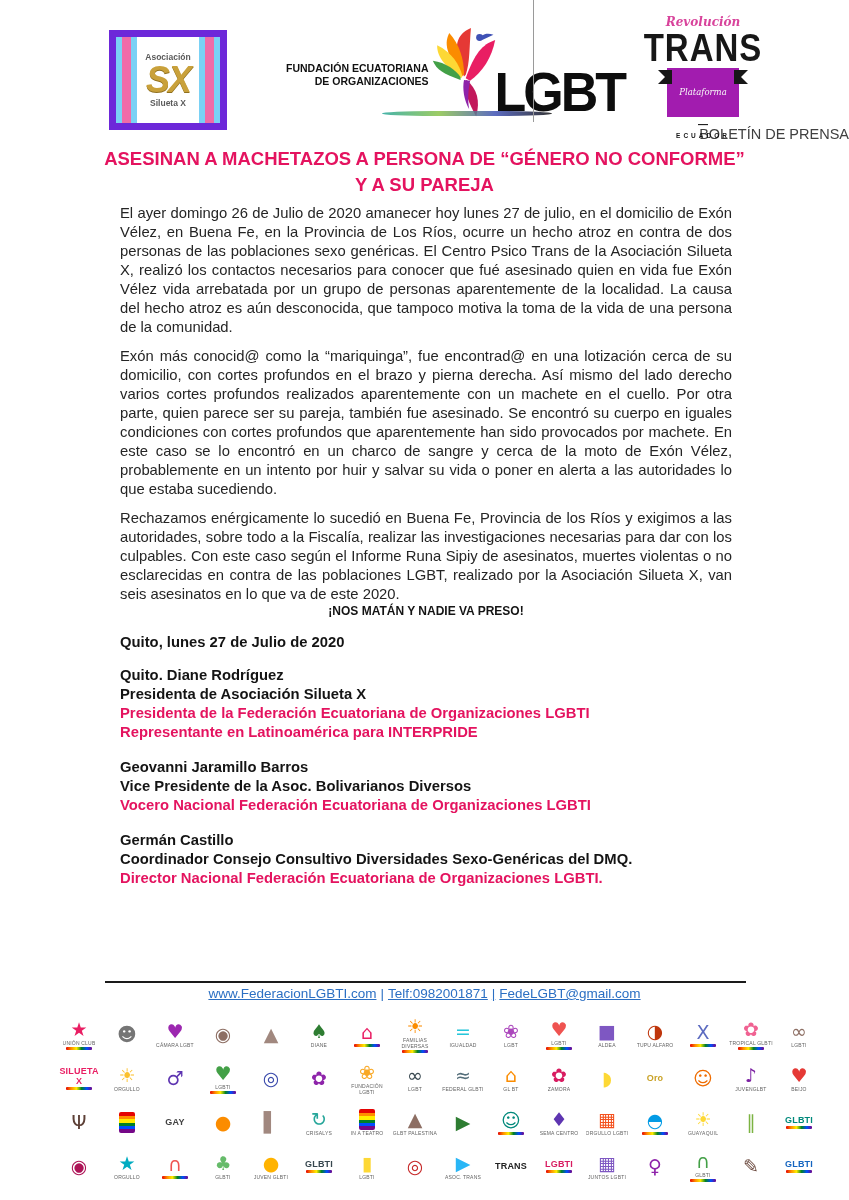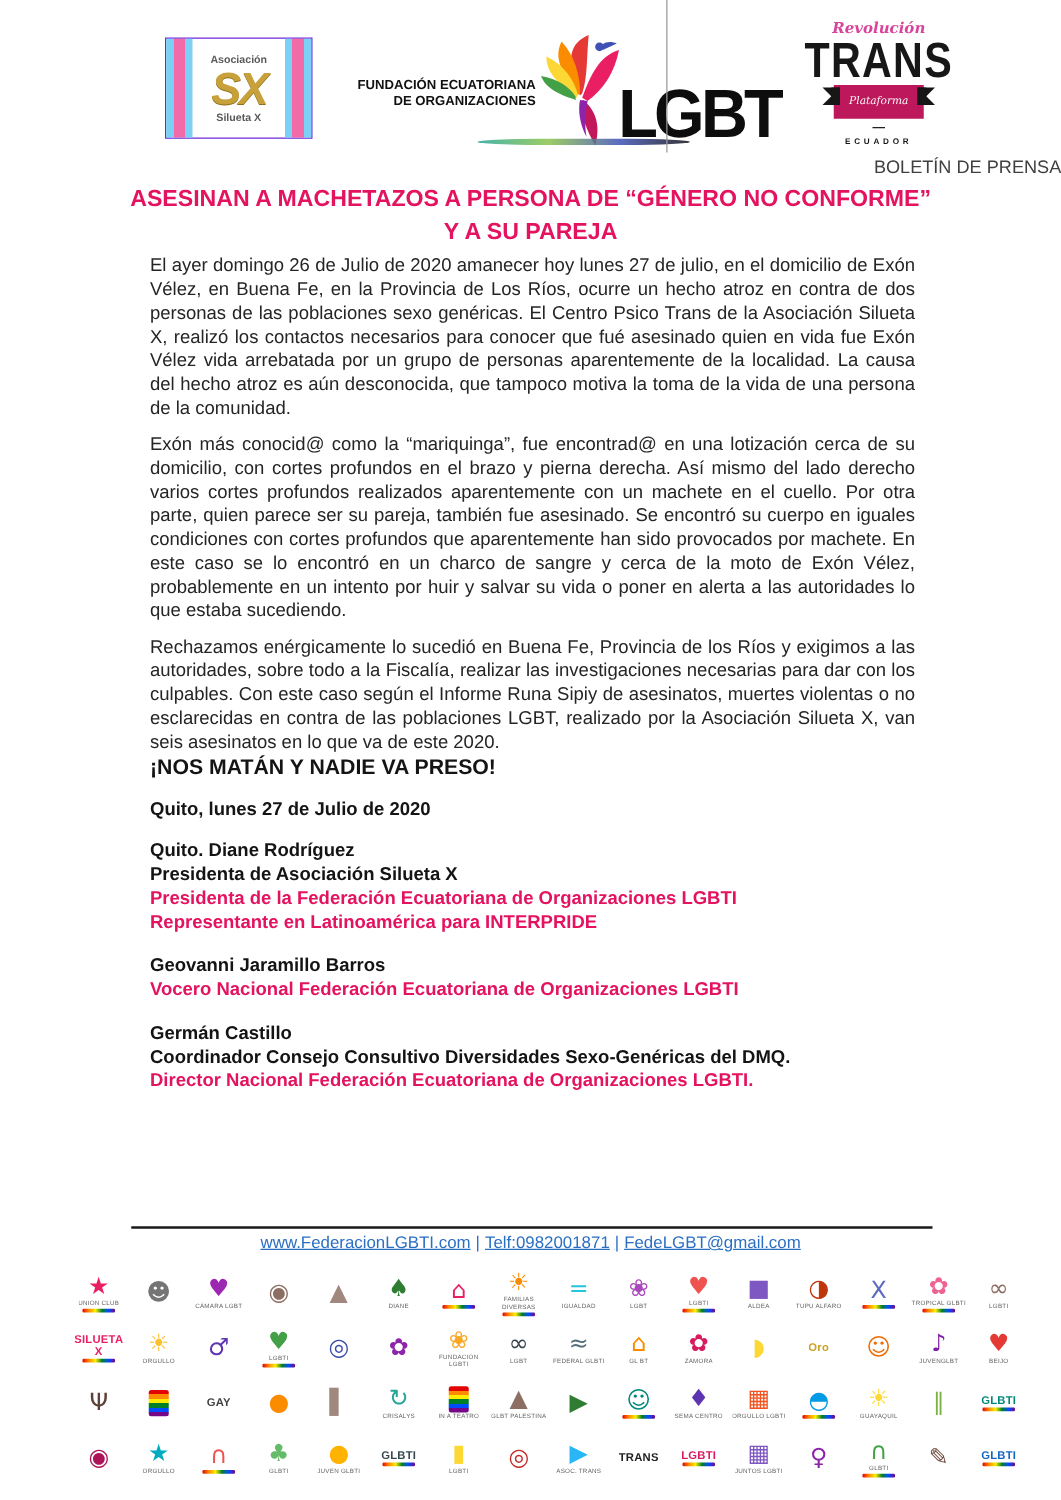--- a/index.html
+++ b/index.html
@@ -3,54 +3,54 @@
 <meta charset="utf-8">
 <style>
   html,body{margin:0;padding:0;background:#888;}
   .page{
     position:relative;width:849px;height:1200px;margin:0 auto;background:#ffffff;
     font-family:"Liberation Sans","DejaVu Sans",sans-serif;color:#262626;overflow:hidden;
   }
   
   .header{position:relative;height:124px;}
   
-  .sx{position:absolute;left:132px;top:30px;width:118px;height:81px;border:1px solid #6d28d9;
+  .sx{position:absolute;left:109px;top:30px;width:118px;height:100px;border:7px solid #6d28d9;
       box-sizing:border-box;display:flex;background:#fff;}
   .sx-col{width:21px;height:100%;background:linear-gradient(90deg,#7ad1f5 0 6px,#f06ba8 6px 15px,#7ad1f5 15px 21px);}
   .sx-mid{flex:1;display:flex;flex-direction:column;align-items:center;justify-content:center;line-height:1;}
   .sx-top,.sx-bot{font-size:8.5px;color:#5a5a5a;font-weight:bold;}
   .sx-letters{font-size:36px;font-weight:bold;font-style:italic;color:#c9a13b;
       text-shadow:0 1px 0 #8f6f1d;letter-spacing:-2px;margin:1px 0;}
   
   .fed{position:absolute;left:286px;top:10px;height:112px;display:flex;align-items:flex-end;}
   .fed-text{font-size:10.5px;font-weight:bold;color:#111;text-align:right;line-height:1.25;margin-bottom:34px;}
   .fed-bird{margin:0 -8px -6px -4px;}
   .fed-lgbt{font-size:52px;font-weight:bold;color:#0d0d0d;letter-spacing:-3px;line-height:0.85;
       transform:scaleY(1.05);margin-bottom:8px;}
   .fed-swoosh{position:absolute;left:96px;bottom:6px;width:170px;height:5px;border-radius:60%/100%;
       background:linear-gradient(90deg,#26a69a,#8bc34a,#3f51b5,#111);opacity:.85;}
   .fed-divider{position:absolute;left:533px;top:0;width:1px;height:122px;background:#9a9a9a;}
   
   .trans{position:absolute;left:636px;top:16px;width:134px;text-align:center;line-height:1;}
   .trans-script{font-family:"DejaVu Serif",serif;font-style:italic;font-weight:bold;color:#d8439b;font-size:12px;}
   .trans-main{font-size:33px;font-weight:bold;letter-spacing:1px;color:#171717;transform:scaleY(1.2);margin:3px 0 4px;}
-  .trans-ribbon{display:inline-block;background:#be185d;color:#f7f7f7;font-family:"DejaVu Serif",serif;
-      font-style:italic;font-size:8.5px;padding:9px 12px;position:relative;}
+  .trans-ribbon{display:inline-block;background:#a21caf;color:#f7f7f7;font-family:"DejaVu Serif",serif;
+      font-style:italic;font-size:8.5px;padding:20px 12px;position:relative;}
   .trans-ribbon:before,.trans-ribbon:after{content:"";position:absolute;top:2px;border:7px solid #171717;}
   .trans-ribbon:before{left:-9px;border-left-color:transparent;}
   .trans-ribbon:after{right:-9px;border-right-color:transparent;}
   .trans-dash{font-size:10px;color:#171717;margin:3px 0;font-weight:bold;}
   .trans-country{font-size:6.5px;letter-spacing:3px;font-weight:bold;color:#171717;}
   
   .kicker{text-align:right;font-weight:normal;font-size:14.5px;color:#404040;margin:2px 0 0;}
   .headline{width:644px;margin:4px auto 0;text-align:center;font-weight:bold;font-size:18.5px;
       line-height:26px;color:var(--headline,#e4135f);}
   .content{width:612px;margin:6px auto 0 120px;}
   .para{font-size:14.8px;line-height:19px;text-align:justify;margin:0 0 10px;color:#252525;}
-  .slogan{font-weight:bold;font-size:17px;color:#141414;margin:0 0 0;}
+  .slogan{text-align:center;font-weight:bold;font-size:12px;color:#141414;margin:0 0 0;}
   .dateline{font-weight:bold;font-size:14.8px;color:#141414;margin:16px 0 0;}
   .sig{margin:16px 0 0;font-size:14.8px;line-height:19px;font-weight:bold;color:#141414;}
   .sig-red{color:var(--accent,#e4135f);}
   
   .footer{position:absolute;top:981px;left:0;width:849px;}
   .rule{width:641px;height:2px;background:#1a1a1a;margin-left:105px;}
   .links{margin-top:3px;text-align:center;font-size:13.5px;}
   .links a{color:var(--link,#2b6fc3);text-decoration:underline;}
   .links .sep{color:var(--link,#2b6fc3);text-decoration:underline;padding:0 4px;}
   
@@ -127,20 +127,21 @@
 
     <div class="sig">
       <div>Quito. Diane Rodríguez</div>
       <div>Presidenta de Asociación Silueta X</div>
       <div class="sig-red">Presidenta de la Federación Ecuatoriana de Organizaciones LGBTI</div>
       <div class="sig-red">Representante en Latinoamérica para INTERPRIDE</div>
     </div>
 
     <div class="sig">
       <div>Geovanni Jaramillo Barros</div>
+      <div>Vice Presidente de la Asoc. Bolivarianos Diversos</div>
       <div class="sig-red">Vocero Nacional Federación Ecuatoriana de Organizaciones LGBTI</div>
     </div>
 
     <div class="sig">
       <div>Germán Castillo</div>
       <div>Coordinador Consejo Consultivo Diversidades Sexo-Genéricas del DMQ.</div>
       <div class="sig-red">Director Nacional Federación Ecuatoriana de Organizaciones LGBTI.</div>
     </div>
   </div>
 

